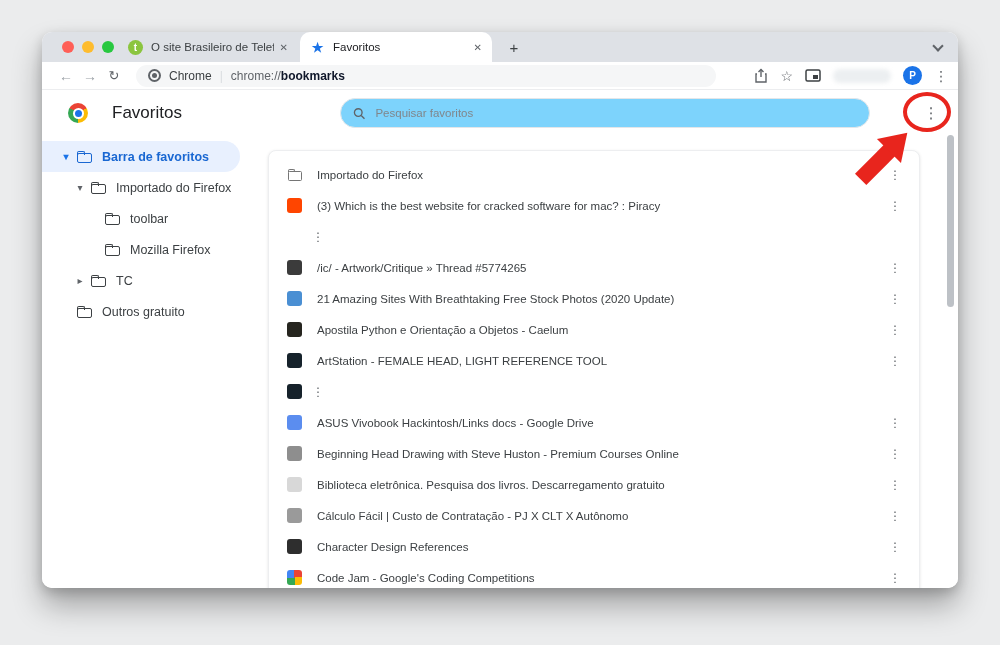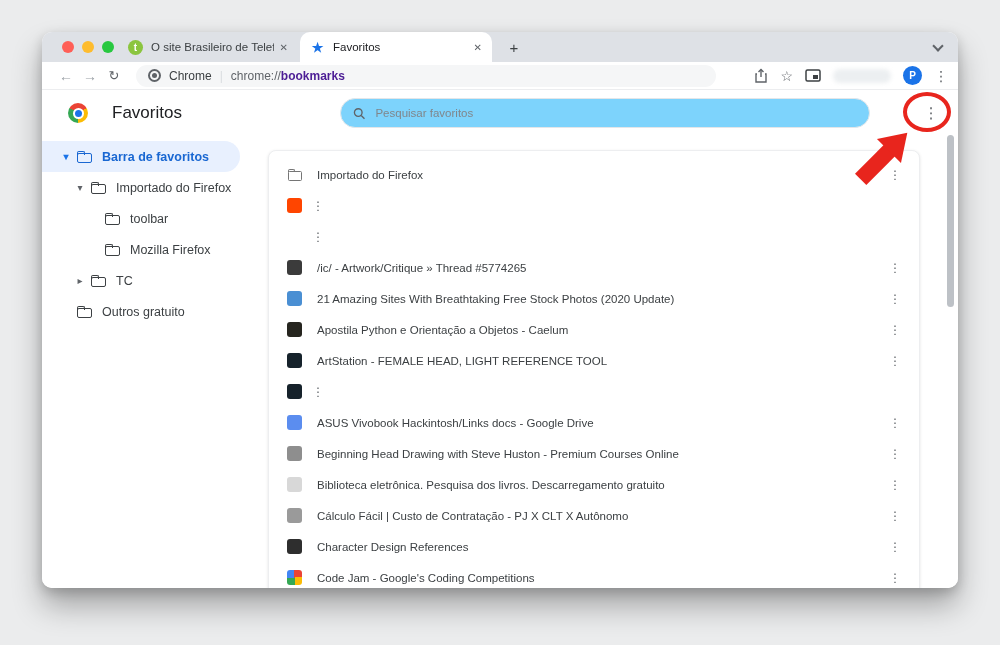--- a/index.html
+++ b/index.html
@@ -34,21 +34,21 @@
     border-bottom:1px solid #ecedef; padding:0 12px; }
   .nav-ic { width:24px; text-align:center; font-size:14px; color:#9aa0a6; }
   .nav-ic.reload { color:#5f6368; font-size:13px; }
   .omnibox { margin-left:10px; width:580px; height:22px; background:#f5f6f7; border-radius:12px;
     display:flex; align-items:center; padding:0 12px; font-size:12px; color:#5f6368; }
   .chrome-glyph { width:13px; height:13px; border:2px solid #5f6368; border-radius:50%;
     position:relative; margin-right:8px; }
   .chrome-glyph::after { content:""; position:absolute; inset:2px; background:#5f6368; border-radius:50%; }
   .omni-app { color:#3c4043; }
   .omni-pipe { color:#dadce0; margin:0 8px; }
-  .omni-host { font-weight:bold; color:#4c1d95; }
+  .omni-host { font-weight:bold; color:#0f172a; }
   .tb-right { position:absolute; right:10px; display:flex; align-items:center; gap:12px; }
   .svg-ic { display:block; }
   .star-ic { font-size:14px; color:#5f6368; line-height:1; }
   .redacted { width:58px; height:14px; border-radius:7px; background:#eceff1; filter:blur(2px); }
   .avatar { width:19px; height:19px; border-radius:50%; color:#fff; font-size:10px; font-weight:bold;
     display:flex; align-items:center; justify-content:center; }
   .dots { color:#5f6368; font-size:14px; line-height:1; letter-spacing:0; }
 
   
   .bm-header { position:relative; height:46px; background:#fff; display:flex; align-items:center; }
@@ -222,20 +222,21 @@
     </div>
 
     <div class="card">
       <div class="brow">
         <span class="favicon folder"></span>
         <span class="btitle">Importado do Firefox</span>
         <span class="row-dots">⋮</span>
       </div>
       <div class="brow">
         <span class="favicon" style="background: rgb(255, 69, 0);"></span>
+        <span class="btitle">(3) Which is the best website for cracked software for mac? : Piracy</span>
         <span class="row-dots">⋮</span>
       </div>
       <div class="brow">
         <span class="favicon" style="visibility: hidden;"></span>
         <span class="row-dots">⋮</span>
       </div>
       <div class="brow">
         <span class="favicon" style="background: rgb(59, 59, 59);"></span>
         <span class="btitle">/ic/ - Artwork/Critique » Thread #5774265</span>
         <span class="row-dots">⋮</span>

